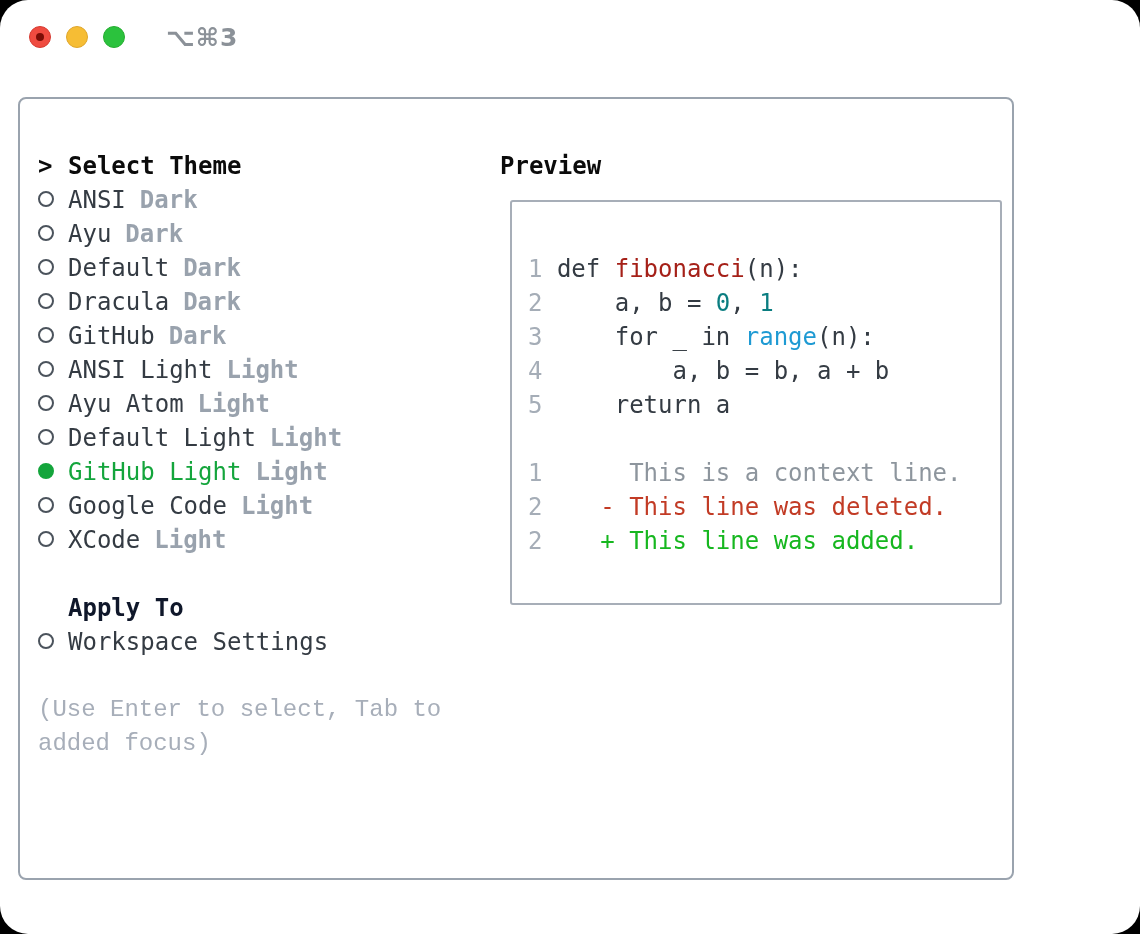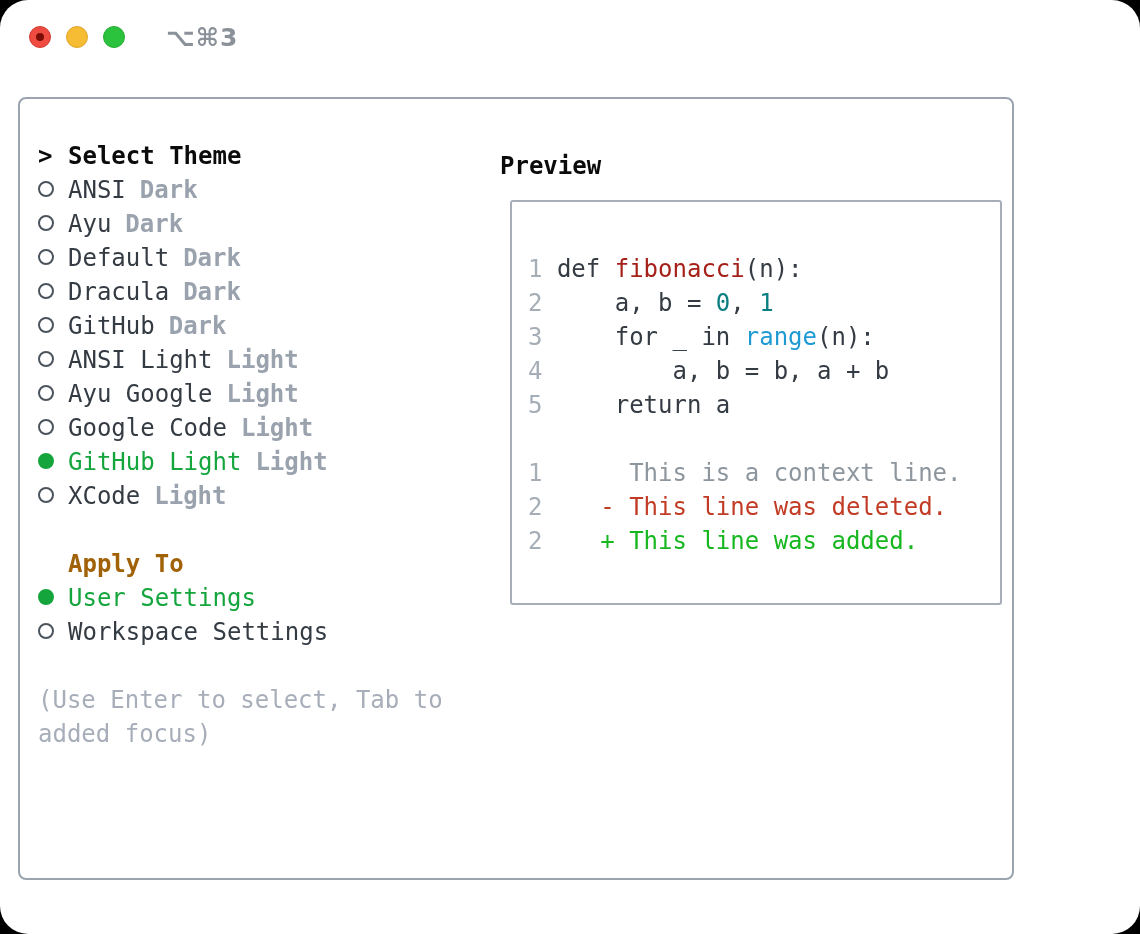--- a/index.html
+++ b/index.html
@@ -49,36 +49,36 @@
   }
   
   .panel{
     position:absolute;left:18px;top:97px;width:996px;height:783px;
     border:2px solid var(--border);
     border-radius:8px;
     box-sizing:border-box;
     background:#fff;
   }
   
-  .left-col{position:absolute;left:18px;top:40px;font-size:24px;}
+  .left-col{position:absolute;left:18px;top:50px;font-size:24px;}
   .row{height:34px;line-height:34px;white-space:pre;}
   .marker{display:inline-block;width:30px;}
   .prompt{font-weight:bold;color:#0b0b0b;}
   .hdr{font-weight:bold;color:#0b0b0b;}
-  .hdr2{font-weight:600;color:#a16207;}
+  .hdr2{font-weight:600;color:#0f172a;}
   .circle{
     display:inline-block;width:12px;height:12px;border-radius:50%;
     border:2px solid #4b535c;box-sizing:content-box;
     vertical-align:middle;margin-bottom:4px;
   }
   .circle.sel{background:var(--accent-green);border-color:var(--accent-green);}
   .tname{color:var(--text-primary);}
   .tname.sel{color:var(--accent-green);}
   .variant{color:var(--text-muted);margin-left:14px;font-weight:bold;}
-  .hint{color:var(--hint);}
+  .hint{color:var(--hint);font-family:Liberation Mono, monospace;}
   
   .preview-label{
     position:absolute;left:480px;top:50px;height:34px;line-height:34px;
     font-size:24px;font-weight:bold;color:#0b0b0b;
   }
   .preview-box{
     position:absolute;left:490px;top:101px;width:492px;height:405px;
     border:2px solid #a7aeb8;border-radius:3px;box-sizing:border-box;
     background:#fff;
     padding:50px 0 0 16px;overflow:hidden;
@@ -109,27 +109,27 @@
 
   <div class="panel">
     <div class="left-col" id="left-col">
         <div class="row"><span class="marker"><span class="prompt">&gt;</span></span><span class="hdr">Select Theme</span></div>
         <div class="row"><span class="marker"><span class="circle"></span></span><span class="tname">ANSI</span><span class="variant">Dark</span></div>
         <div class="row"><span class="marker"><span class="circle"></span></span><span class="tname">Ayu</span><span class="variant">Dark</span></div>
         <div class="row"><span class="marker"><span class="circle"></span></span><span class="tname">Default</span><span class="variant">Dark</span></div>
         <div class="row"><span class="marker"><span class="circle"></span></span><span class="tname">Dracula</span><span class="variant">Dark</span></div>
         <div class="row"><span class="marker"><span class="circle"></span></span><span class="tname">GitHub</span><span class="variant">Dark</span></div>
         <div class="row"><span class="marker"><span class="circle"></span></span><span class="tname">ANSI Light</span><span class="variant">Light</span></div>
-        <div class="row"><span class="marker"><span class="circle"></span></span><span class="tname">Ayu Google</span><span class="variant">Light</span></div>
+        <div class="row"><span class="marker"><span class="circle"></span></span><span class="tname">Ayu Atom</span><span class="variant">Light</span></div>
+        <div class="row"><span class="marker"><span class="circle"></span></span><span class="tname">Default Light</span><span class="variant">Light</span></div>
+        <div class="row"><span class="marker"><span class="circle sel"></span></span><span class="tname sel">GitHub Light</span><span class="variant">Light</span></div>
         <div class="row"><span class="marker"><span class="circle"></span></span><span class="tname">Google Code</span><span class="variant">Light</span></div>
-        <div class="row"><span class="marker"><span class="circle sel"></span></span><span class="tname sel">GitHub Light</span><span class="variant">Light</span></div>
         <div class="row"><span class="marker"><span class="circle"></span></span><span class="tname">XCode</span><span class="variant">Light</span></div>
         <div class="row"></div>
         <div class="row"><span class="marker"></span><span class="hdr2">Apply To</span></div>
-        <div class="row"><span class="marker"><span class="circle sel"></span></span><span class="tname sel">User Settings</span></div>
         <div class="row"><span class="marker"><span class="circle"></span></span><span class="tname">Workspace Settings</span></div>
         <div class="row"></div>
         <div class="row hint">(Use Enter to select, Tab to</div>
         <div class="row hint">added focus)</div>
       </div>
     <div class="preview-label">Preview</div>
     <div class="preview-box" id="code-lines">
         <div class="cline"><span class="tok lineno">1</span><span class="tok plain"> def </span><span class="tok func">fibonacci</span><span class="tok plain">(n):</span></div>
         <div class="cline"><span class="tok lineno">2</span><span class="tok plain">     a, b = </span><span class="tok num">0</span><span class="tok plain">, </span><span class="tok num">1</span></div>
         <div class="cline"><span class="tok lineno">3</span><span class="tok plain">     for _ in </span><span class="tok builtin">range</span><span class="tok plain">(n):</span></div>

